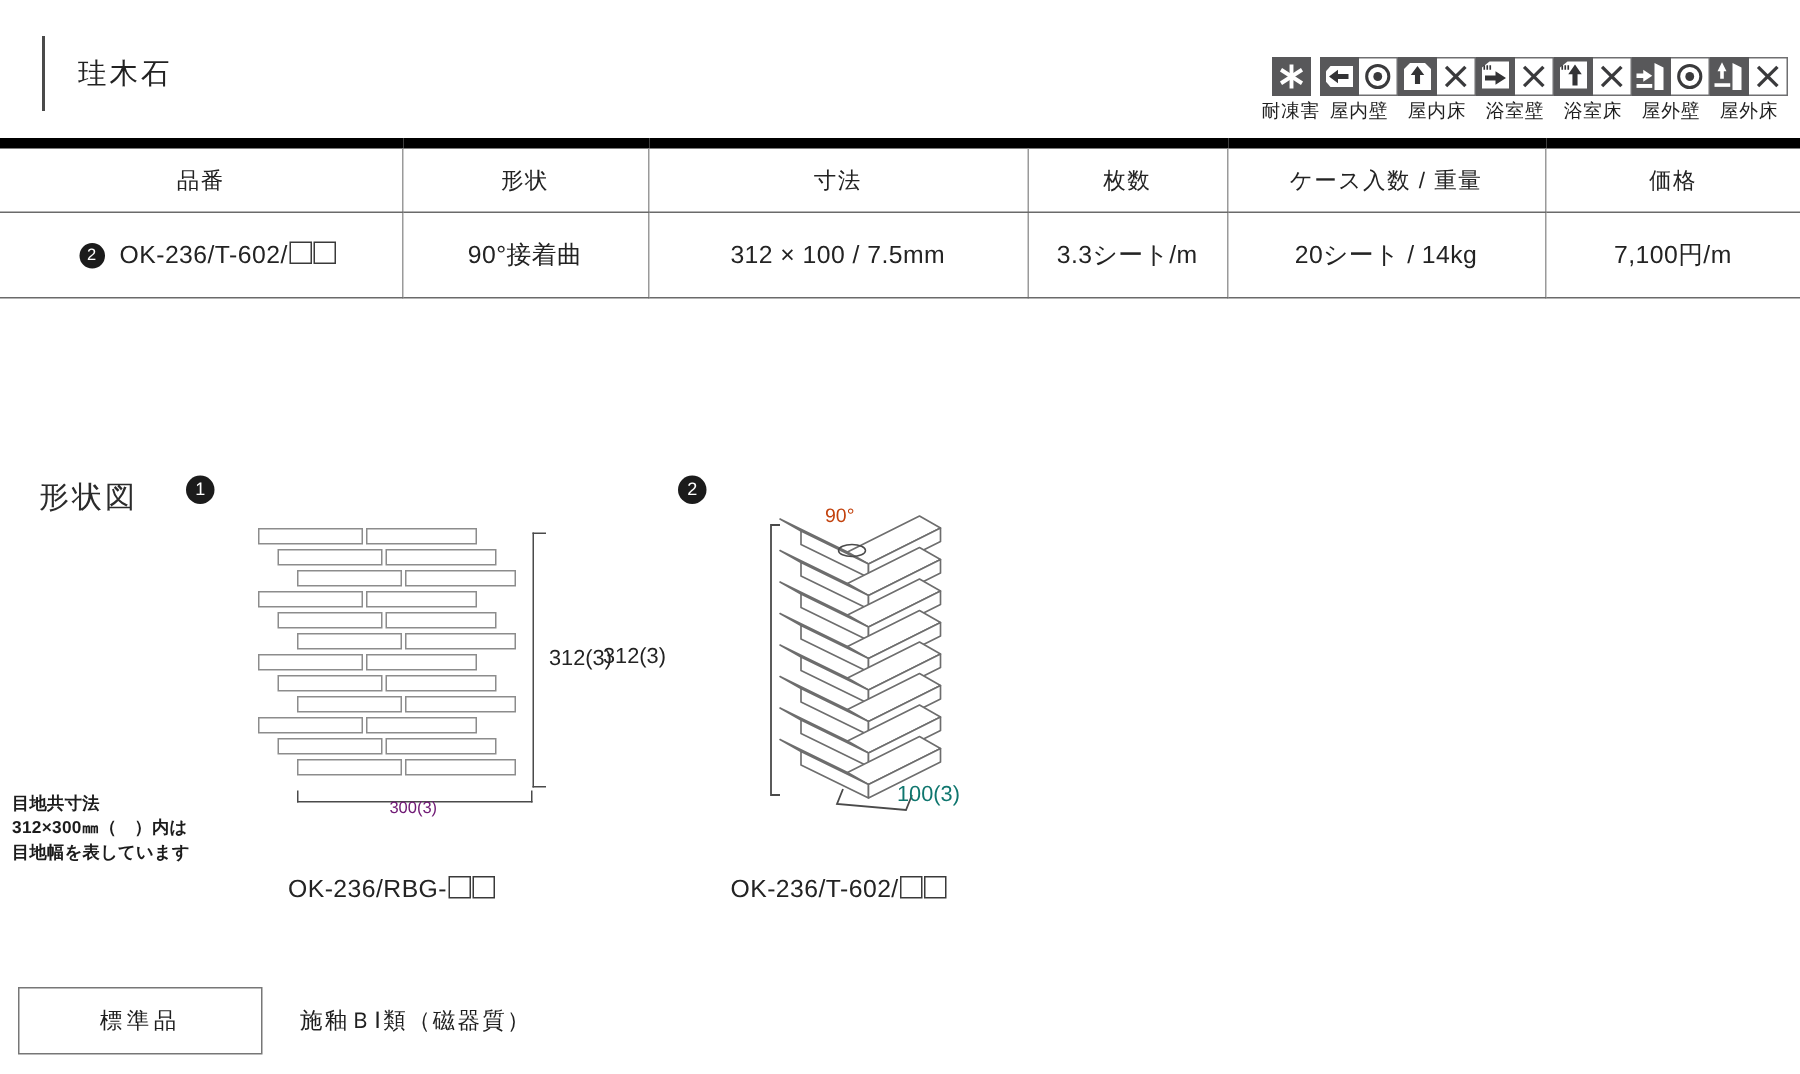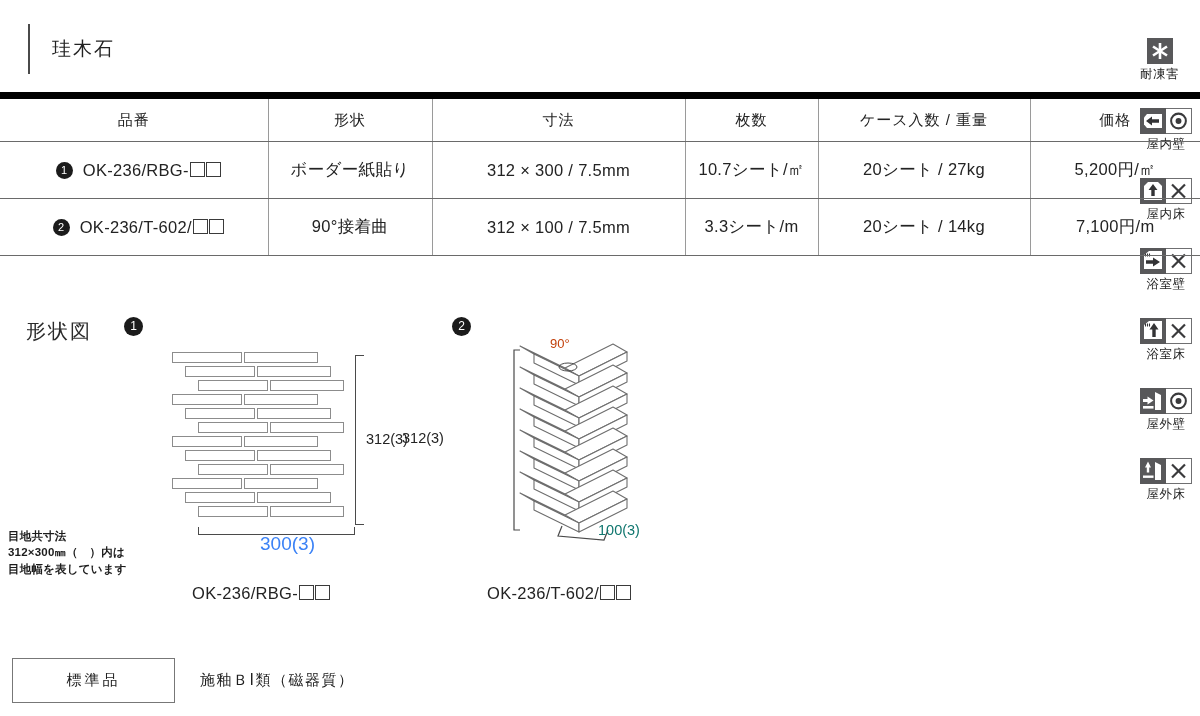--- a/index.html
+++ b/index.html
@@ -40,22 +40,21 @@
     letter-spacing: 2px;
     color: #222;
   }
 
   
   .badges {
     position: absolute;
     right: 8px; top: 26px;
     display: flex;
     align-items: flex-start;
-    gap: 25px;
-    flex-direction: column;
+    gap: 0;
   }
   .badge {
     display: flex;
     flex-direction: column;
     align-items: center;
   }
   .badge-cells {
     display: flex;
     height: 26px;
   }
@@ -185,25 +184,25 @@
   .dim-h {
     position: absolute;
     left: 198px; top: 527px;
     width: 155px; height: 7px;
     border-bottom: 1.2px solid #4a4a4a;
     border-left: 1.2px solid #4a4a4a;
     border-right: 1.2px solid #4a4a4a;
   }
   .dim-h-label {
     position: absolute;
-    left: 210px; top: 533px;
+    left: 198px; top: 533px;
     width: 155px;
     text-align: center;
-    font-size: 19px;
-    color: #3b82f6;
+    font-size: 11px;
+    color: #701a75;
   }
 
   .note {
     position: absolute;
     left: 8px; top: 528px;
     font-size: 11.5px;
     line-height: 1.42;
     font-weight: bold;
     letter-spacing: 0.2px;
     color: #1c1c1c;
@@ -419,30 +418,20 @@
     <tr>
       <th>品番</th>
       <th>形状</th>
       <th>寸法</th>
       <th>枚数</th>
       <th>ケース入数 / 重量</th>
       <th>価格</th>
     </tr>
   </thead>
   <tbody>
-    <tr>
-      <td class="cell-code">
-        <span class="num-badge">1</span><span>OK-236/RBG-</span><span class="ph"></span><span class="ph"></span>
-      </td>
-      <td>ボーダー紙貼り</td>
-      <td>312 × 300 / 7.5mm</td>
-      <td>10.7シート/㎡</td>
-      <td>20シート / 27kg</td>
-      <td>5,200円/㎡</td>
-    </tr>
     <tr>
       <td class="cell-code">
         <span class="num-badge">2</span><span>OK-236/T-602/</span><span class="ph"></span><span class="ph"></span>
       </td>
       <td>90°接着曲</td>
       <td>312 × 100 / 7.5mm</td>
       <td>3.3シート/m</td>
       <td>20シート / 14kg</td>
       <td>7,100円/m</td>
     </tr>

